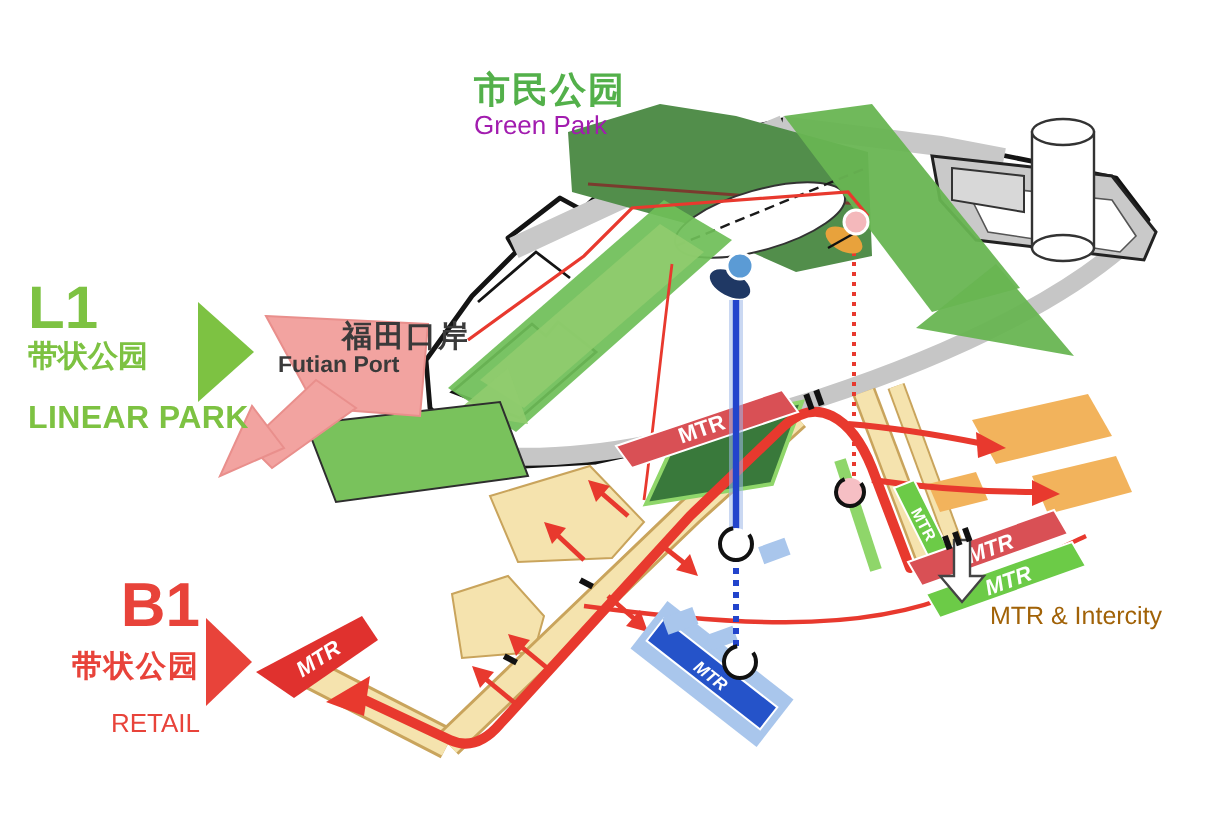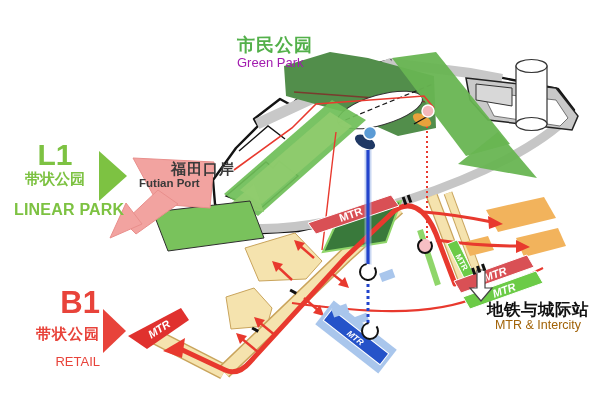--- a/index.html
+++ b/index.html
@@ -5,21 +5,21 @@
   html,body{margin:0;padding:0;background:#ffffff;}
   #stage{
     position:relative;width:613px;height:409px;background:#ffffff;overflow:hidden;
     font-family:"Liberation Sans",sans-serif;
   }
   #stage svg{position:absolute;left:0;top:0;}
   .ovl{position:absolute;line-height:1.05;white-space:nowrap;}
   .lbl-green-park{left:237px;top:36px;color:#53B04A;}
   .lbl-green-park .zh{font-size:18px;font-weight:700;letter-spacing:1px;}
   .lbl-green-park .en{font-size:13px;font-weight:400;color:#a21caf;margin-top:1px;}
-  .lbl-l1{left:14px;top:141px;width:82px;text-align:center;color:#7DC242;}
+  .lbl-l1{left:14px;top:141px;width:82px;text-align:left;color:#7DC242;}
   .lbl-l1 .code{font-size:30px;font-weight:900;line-height:0.95;}
   .lbl-l1 .zh{font-size:15px;font-weight:900;margin-top:1px;}
   .lbl-l1 .en{font-size:16px;font-weight:900;margin-top:16px;letter-spacing:0.2px;}
   .lbl-futian{left:139px;top:161px;color:#3A3A3A;}
   .lbl-futian .zh{font-size:15px;font-weight:900;letter-spacing:1px;margin-left:32px;}
   .lbl-futian .en{font-size:11.5px;font-weight:600;margin-top:0px;}
   .lbl-b1{left:24px;top:288px;width:76px;text-align:right;color:#E8433A;}
   .lbl-b1 .code{font-size:31px;font-weight:700;line-height:0.95;}
   .lbl-b1 .zh{font-size:15px;font-weight:900;margin-top:9px;letter-spacing:1px;}
   .lbl-b1 .en{font-size:13px;font-weight:400;margin-top:13px;}
@@ -218,16 +218,15 @@
     <div class="en">Futian Port</div>
   </div>
 
   <div class="ovl lbl-b1">
     <div class="code">B1</div>
     <div class="zh">带状公园</div>
     <div class="en">RETAIL</div>
   </div>
 
   <div class="ovl lbl-station">
-    <div class="zh">地铁与城际站</div>
     <div class="en">MTR &amp; Intercity</div>
   </div>
 </div>
 
 </body></html>

